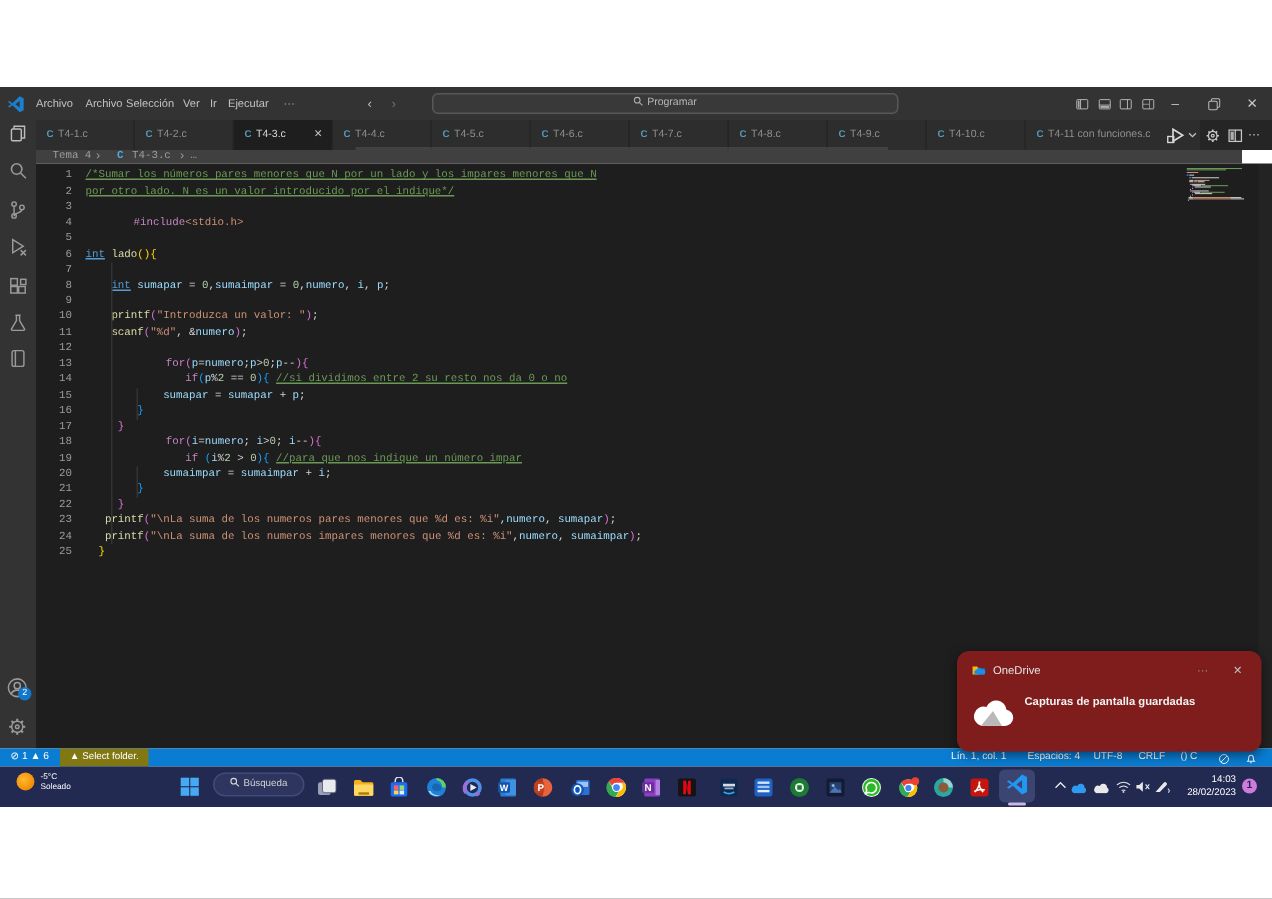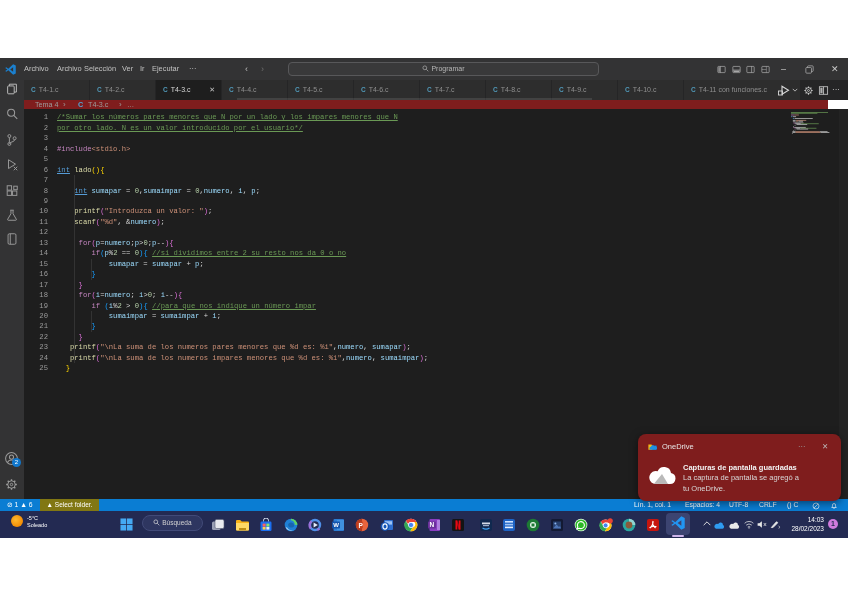--- a/index.html
+++ b/index.html
@@ -3,37 +3,37 @@
 <meta charset="utf-8">
 <style>
   * { margin:0; padding:0; box-sizing:border-box; }
   html,body { width:848px; height:599px; background:#ffffff; overflow:hidden; }
   body { font-family:"Liberation Sans", sans-serif; position:relative; }
   .abs { position:absolute; }
   
   #titlebar { left:0; top:58px; width:848px; height:22px; background:#333334; }
   #activitybar { left:0; top:80px; width:24px; height:419px; background:#333334; }
   #tabsbar { left:24px; top:80px; width:824px; height:20px; background:#252526; }
-  #breadcrumb { left:24px; top:100px; width:804px; height:9px; background:#7f1d1d; color:#9d9d9d; font-size:7.2px; line-height:9.5px; }
+  #breadcrumb { left:24px; top:100px; width:804px; height:9px; background:#404040; color:#9d9d9d; font-size:7.2px; line-height:9.5px;font-family:Liberation Mono, monospace; }
   #editor { left:24px; top:109px; width:824px; height:390px; background:#1e1e1e; }
   #statusbar { left:0; top:499px; width:848px; height:12px; background:#0a7dd3; color:#ffffff; font-size:6.8px; line-height:12px; }
   #taskbar { left:0; top:511px; width:848px; height:27px; background:#232a52; }
   
   .menu { color:#c2c2c2; font-size:7.4px; line-height:22px; position:absolute; }
   #searchbox { position:absolute; left:288px; top:4px; width:311px; height:14px; background:#39393a; border:1px solid #58585a; border-radius:4px; color:#b8b8b8; font-size:7px; text-align:center; line-height:12px; }
   .wbtn { position:absolute; top:0; color:#c8c8c8; font-size:9px; line-height:22px; }
   
   .tab { position:absolute; top:0; height:20px; background:#2d2d2d; color:#8f8f8f; font-size:7px; line-height:20px; border-right:1px solid #252526; white-space:nowrap; overflow:hidden; }
   .tab .cicon { color:#519aba; font-weight:bold; margin:0 3px 0 7px; font-size:6.5px; }
   .tab.active { background:#1e1e1e; color:#d8d8d8; }
   
   #code, #gutter, #minimapcode { font-family:"Liberation Mono", monospace; font-size:7.2px; line-height:10.45px; white-space:pre; }
   #gutter { position:absolute; left:0px; top:3.4px; width:24px; text-align:right; color:#9b9b9b; }
   #code { position:absolute; left:33px; top:3.4px; color:#d4d4d4; }
-  .cmt { color:#6a9955;text-decoration:underline; } .kw { color:#569cd6;text-decoration:underline; } .ctl { color:#c586c0; }
+  .cmt { color:#6a9955;text-decoration:underline; } .kw { color:#569cd6;text-decoration:underline; } .ctl { color:#c586c0;margin-left:32px; }
   .fn { color:#dcdcaa; } .vr { color:#9cdcfe; } .num { color:#b5cea8; }
   .str { color:#ce9178; } .b1 { color:#ffd700; } .b2 { color:#da70d6; } .b3 { color:#179fff; }
   
   .tbtext { color:#ffffff; }
 </style>
 </head>
 <body>
 
   <div id="titlebar" class="abs">
     <svg class="abs" style="left:5px;top:6px" width="11" height="11" viewBox="0 0 100 100">
@@ -189,21 +189,21 @@
 17
 18
 19
 20
 21
 22
 23
 24
 25</div>
     <div id="code"><span class="cmt">/*Sumar los números pares menores que N por un lado y los impares menores que N</span>
-<span class="cmt">por otro lado. N es un valor introducido por el usuario*/</span>
+<span class="cmt">por otro lado. N es un valor introducido por el indique*/</span>
 
 <span class="ctl">#include</span><span class="str">&lt;stdio.h&gt;</span>
 
 <span class="kw">int</span> <span class="fn">lado</span><span class="b1">()</span><span class="b1">{</span>
 
     <span class="kw">int</span> <span class="vr">sumapar</span> = <span class="num">0</span>,<span class="vr">sumaimpar</span> = <span class="num">0</span>,<span class="vr">numero</span>, <span class="vr">i</span>, <span class="vr">p</span>;
 
     <span class="fn">printf</span><span class="b2">(</span><span class="str">"Introduzca un valor: "</span><span class="b2">)</span>;
     <span class="fn">scanf</span><span class="b2">(</span><span class="str">"%d"</span>, &amp;<span class="vr">numero</span><span class="b2">)</span>;
 
@@ -470,14 +470,13 @@
     </svg>
     <span class="abs" style="left:24px;top:8px;color:#e6e6e6;font-size:7.5px">OneDrive</span>
     <span class="abs" style="left:160px;top:8px;color:#9a9a9a;font-size:7.5px">···</span>
     <span class="abs" style="left:184px;top:8px;color:#bdbdbd;font-size:7.5px">✕</span>
     <svg class="abs" style="left:10px;top:30px" width="28" height="21" viewBox="0 0 28 21">
       <path fill="#cfcfcf" d="M8 12 L14 5 L20 12 Z"></path>
       <path fill="#ffffff" d="M22 20a5.5 5.5 0 0 0 1-10.9A7 7 0 0 0 9.6 7.3 6 6 0 0 0 6 19.8z"></path>
       <path fill="#b9b9b9" d="M6 19.8 L14 10 L20 20 Z"></path>
     </svg>
     <div class="abs" style="left:45px;top:29px;color:#f2f2f2;font-size:7.5px;font-weight:bold">Capturas de pantalla guardadas</div>
-    <div class="abs" style="left:45px;top:39px;color:#d8d8d8;font-size:7.5px;line-height:10.5px">La captura de pantalla se agregó a<br>tu OneDrive.</div>
   </div>
 
 </body></html>

